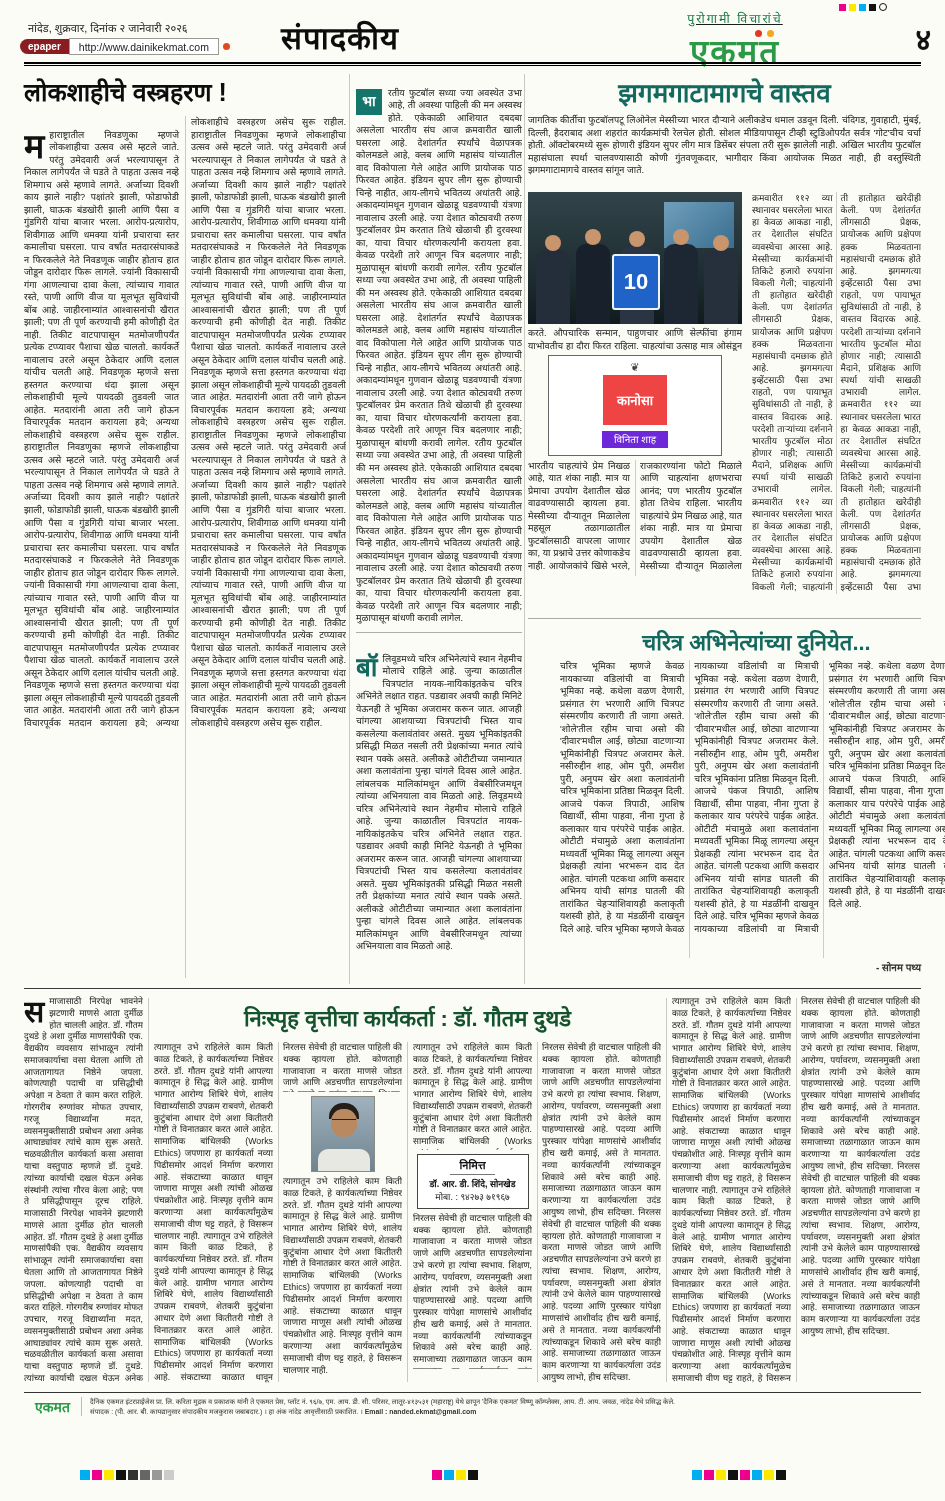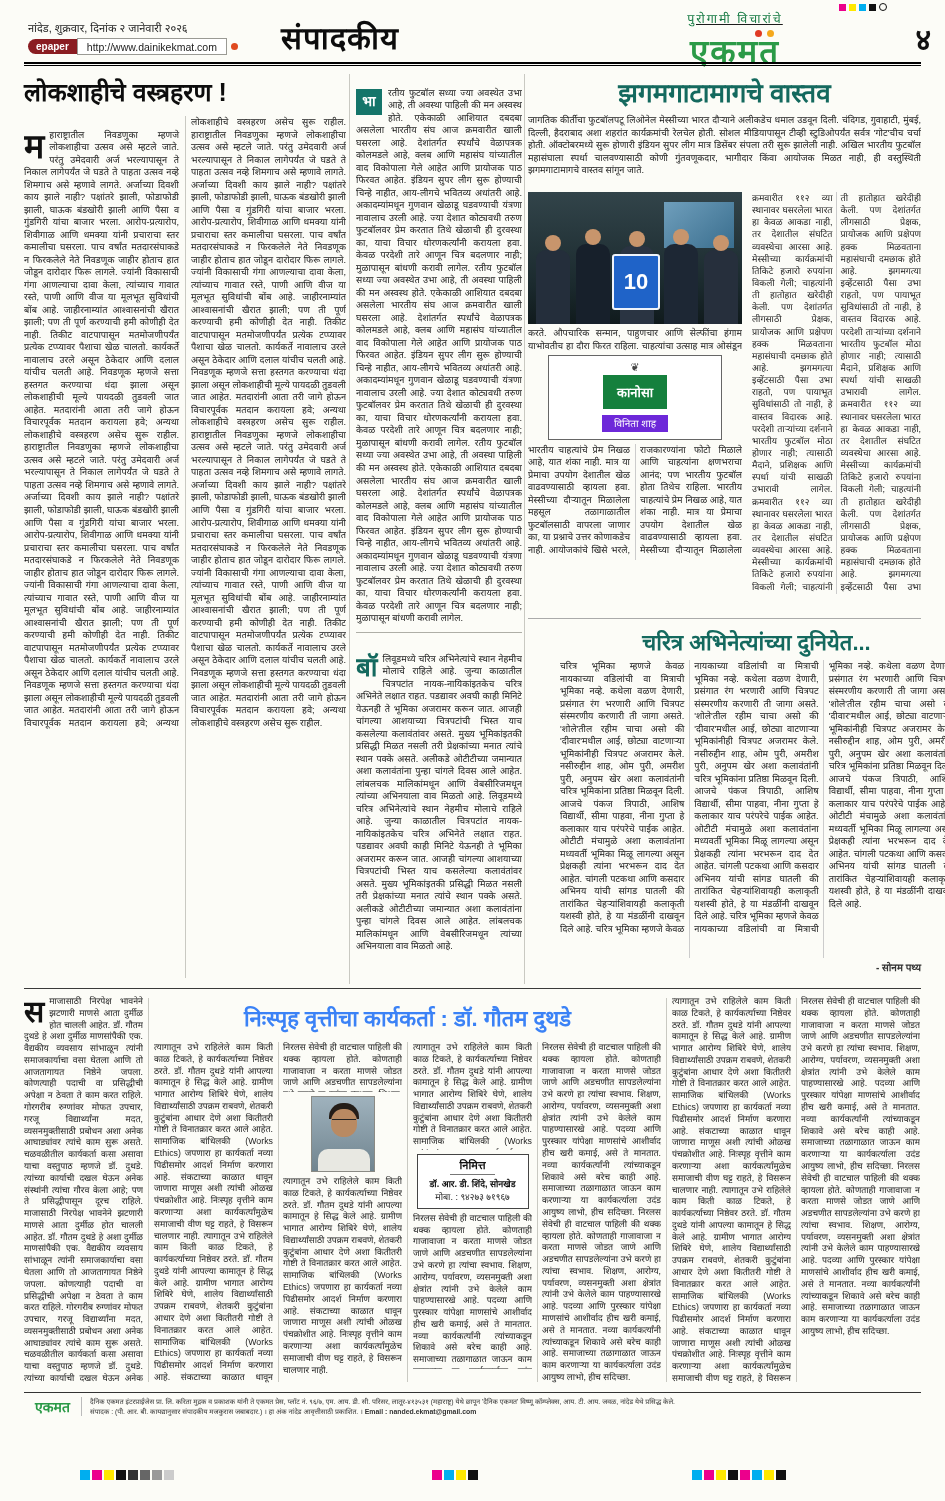--- a/index.html
+++ b/index.html
@@ -2,21 +2,21 @@
 <html><head>
 <meta charset="utf-8">
 <style>
   * { margin:0; padding:0; box-sizing:border-box; }
   html,body { background:#e8e8e4; }
   body { font-family:"Liberation Sans","DejaVu Sans",sans-serif; }
   .page { position:relative; width:945px; height:1501px; background:#fcfcf7; margin:0 auto; overflow:hidden; color:#1c1c1c; }
 
   
   .dateline { position:absolute; left:28px; top:20px; font-size:11px; color:#222; }
-  .epaper { position:absolute; left:28px; top:38px; display:flex; align-items:center; }
+  .epaper { position:absolute; left:20px; top:38px; display:flex; align-items:center; }
   .epaper-label { background:#8a1d22; color:#fff; font-size:10px; font-weight:bold; padding:2px 8px; border-radius:9px 0 0 9px; }
   .epaper-url { border:1px solid #9a9a94; background:#fff; color:#222; font-size:10.5px; padding:1.5px 9px; }
   .epaper-dot { width:7px; height:7px; border-radius:50%; background:#e04a1f; margin-left:4px; }
   .section-title { position:absolute; left:210px; top:16px; width:260px; text-align:center; font-size:31px; font-weight:bold; color:#0c0c0c; letter-spacing:1px; }
   .masthead { position:absolute; left:600px; top:10px; width:270px; text-align:center;text-decoration:underline; }
   .masthead-tagline { font-size:12.5px; color:#167a43; letter-spacing:2px; margin-bottom:1px; }
   .masthead-name-row { position:relative; display:inline-block; }
   .masthead-name { font-size:33px; font-weight:bold; color:#2b9a47; letter-spacing:2px; }
   .logo-dot { position:absolute; width:7px; height:7px; border-radius:50%; top:2px; }
   .logo-dot.red { background:#e03a24; right:18px; }
@@ -62,35 +62,35 @@
   .person.p3 { left:92px; background:#2a3442; height:78px; }
   .person.p4 { left:136px; background:#1d2734; height:80px; }
   .person.p5 { left:176px; background:#262f3c; height:74px; }
   .jersey { position:absolute; left:84px; bottom:14px; width:48px; height:56px; background:#1f63c8; border:2px solid #eef3fa; border-radius:3px; display:flex; align-items:center; justify-content:center; }
   .jersey span { color:#fff; font-size:22px; font-weight:bold; }
   .photo-caption { margin-top:4px; font-size:8.8px; font-weight:bold; line-height:1.3; text-align:justify; height:38px; overflow:hidden; color:#222; }
   .prebox-text { margin-top:3px; height:24px; }
 
   .kanosa { width:174px; margin:4px auto; border:1px solid #666; position:relative; text-align:center; padding:6px 4px 7px; background:#fff; }
   .kanosa .orn { color:#444; font-size:11px; line-height:1; }
-  .kanosa-title { display:inline-block; background:#15803d; color:#fff; font-size:13px; font-weight:bold; padding:8px 14px; margin:2px 0 4px; }
+  .kanosa-title { display:inline-block; background:#ef4444; color:#fff; font-size:13px; font-weight:bold; padding:16px 14px; margin:2px 0 4px; }
   .kanosa-author { display:inline-block; background:#6d28d9; color:#fff; font-size:10px; padding:1.5px 12px; }
   .below-cols { margin-top:4px; height:116px; column-count:2; column-gap:10px; column-rule:1px solid #ccc; }
 
   .reality-divider { position:absolute; left:528px; top:618px; width:393px; border-top:1px solid #aaa; }
 
   
   .cinema { position:absolute; left:528px; top:626px; width:393px;margin-left:32px; }
   .cinema-headline { text-align:center; font-size:22px; font-weight:bold; color:#14695e; height:30px; }
   .cinema-cols { margin-top:4px; column-count:3; column-gap:10px; column-rule:1px solid #ccc; height:298px; }
   .cinema-byline { position:absolute; left:528px; top:960px; width:393px; text-align:right; font-size:10px; font-weight:bold; color:#333; }
 
   
   .section-rule { position:absolute; left:24px; top:988px; width:897px; border-top:1.5px solid #3a3a3a; }
-  .worker-headline { position:absolute; left:154px; top:998px; width:507px; height:38px; display:flex; align-items:center; justify-content:center; text-align:center; font-size:22px; font-weight:bold; color:#3b82f6; }
+  .worker-headline { position:absolute; left:154px; top:998px; width:507px; height:38px; display:flex; align-items:center; justify-content:center; text-align:center; font-size:22px; font-weight:bold; color:#14532d; }
   .bcol { position:absolute; width:119px; font-size:8.8px; line-height:1.34; text-align:justify; color:#1c1c1c; overflow:hidden; }
   .bcol .sub { overflow:hidden; }
   .portrait { position:relative; width:64px; height:76px; margin:4px auto; background:linear-gradient(180deg,#9fb2bd,#70848f); overflow:hidden; border:1px solid #8a8a84; }
   .portrait .hair { position:absolute; top:6px; left:17px; width:30px; height:16px; border-radius:14px 14px 0 0; background:#241d18; }
   .portrait .face { position:absolute; top:12px; left:19px; width:26px; height:28px; border-radius:45%; background:#b98a62; }
   .portrait .glasses { position:absolute; top:22px; left:20px; width:24px; height:6px; border-top:1.5px solid #222; }
   .portrait .shirt { position:absolute; bottom:0; left:6px; width:52px; height:22px; border-radius:10px 10px 0 0; background:#e8e8e2; }
   .nimitt { width:112px; margin:4px auto; border:1px solid #444; text-align:center; padding:3px 3px 5px; background:#fff; }
   .nimitt-title { font-size:11px; font-weight:bold; color:#111; border-bottom:1px solid #777; display:inline-block; padding:0 10px 1px; margin-bottom:3px; }
   .nimitt-name { font-size:9px; font-weight:bold; color:#111; }

